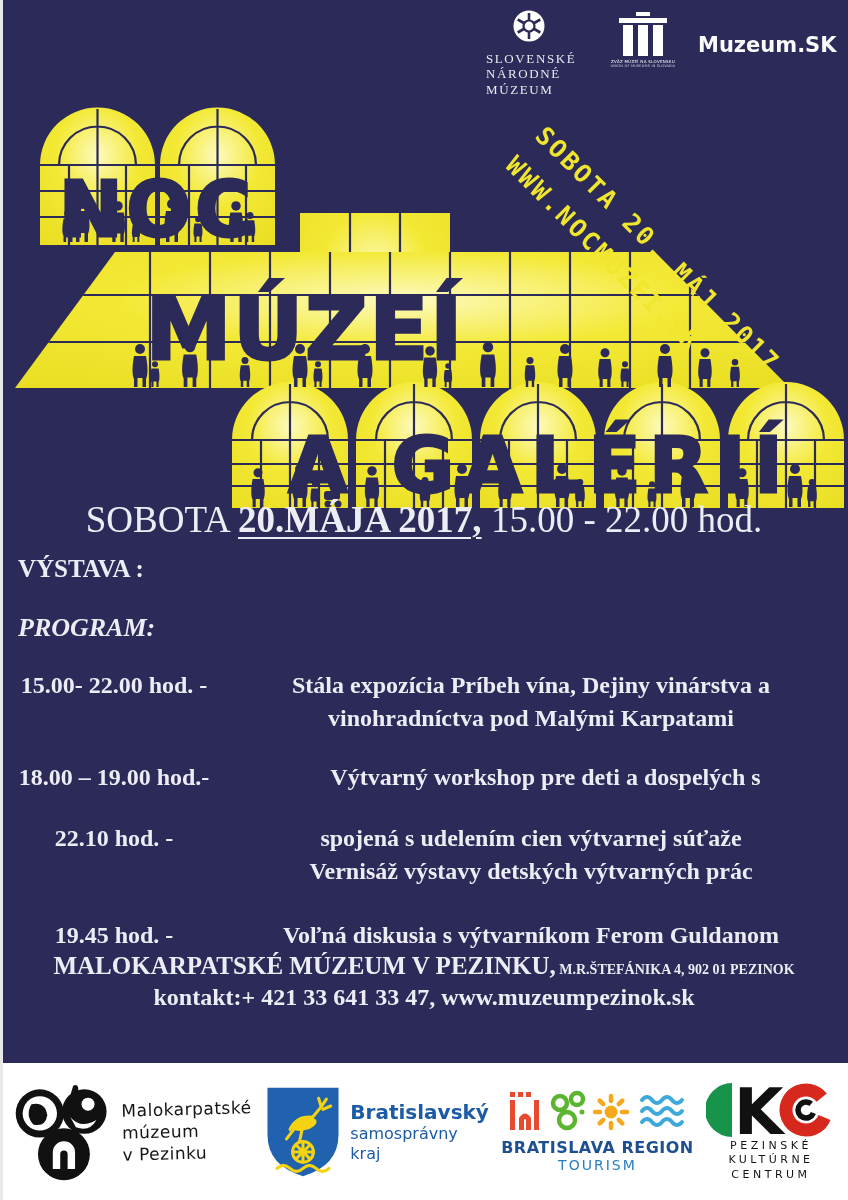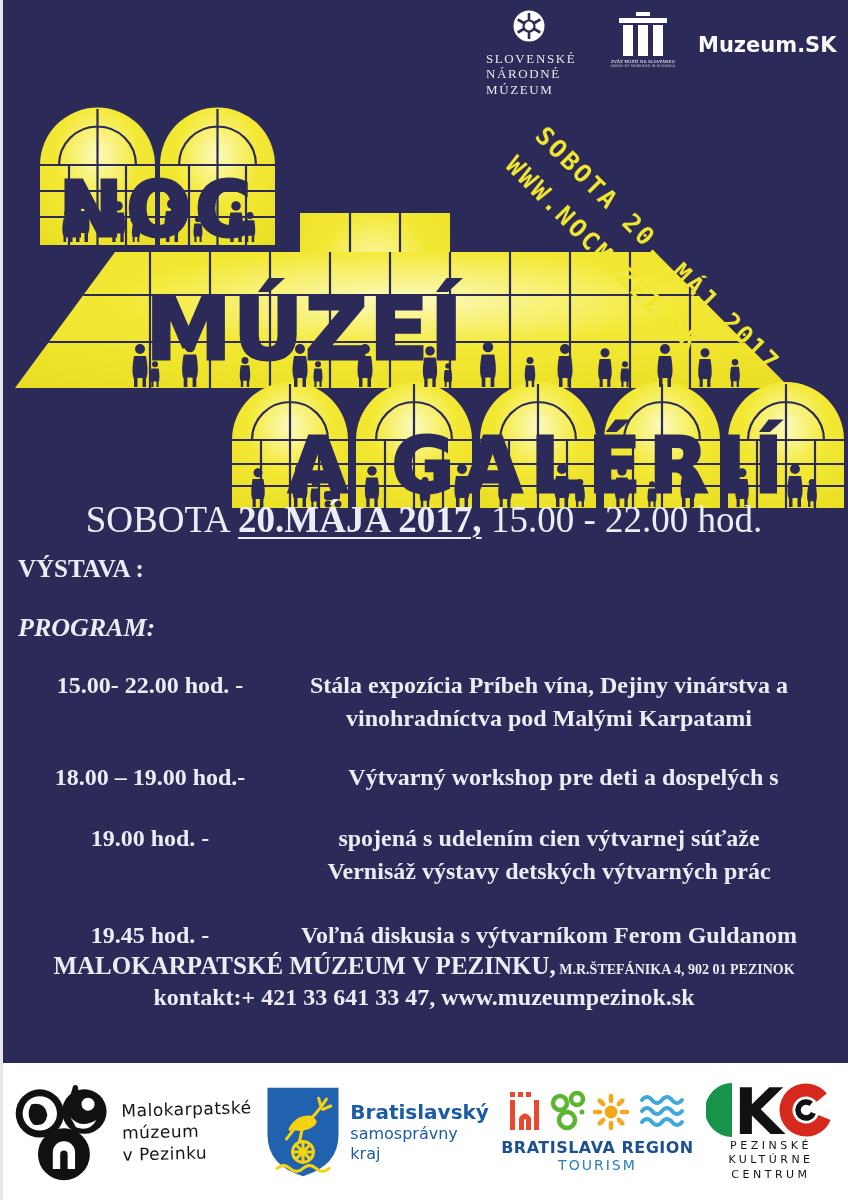--- a/index.html
+++ b/index.html
@@ -35,21 +35,21 @@
              font-size:25px;letter-spacing:2.5px;}
 
   
   .txt{position:absolute;left:0;top:498px;width:848px;color:#ecedf4;}
   .h1{text-align:center;font-size:37px;white-space:nowrap;}
   .h1 .bd{font-weight:bold;text-decoration:underline;text-decoration-thickness:2px;text-underline-offset:5px;}
   .vyst{display:flex;margin:14px 0 0 18px;font-weight:bold;font-size:25px;white-space:nowrap;}
   .vyst .vv{margin-left:52px;}
   .progh{margin:30px 0 0 18px;font-weight:bold;font-size:26px;font-style:italic;}
   .prow{display:flex;font-weight:bold;font-size:24px;line-height:1.38;}
-  .prow .pt{flex:none;width:228px;text-align:center;white-space:nowrap;padding-left:36px;}
+  .prow .pt{flex:none;width:228px;text-align:center;white-space:nowrap;}
   .prow .pd{flex:1;text-align:center;padding-right:14px;}
   .r1{margin-top:26px;} .r2{margin-top:26px;gap:29px;} .r3{margin-top:28px;} .r4{margin-top:30px;}
   .venue{text-align:center;white-space:nowrap;font-weight:bold;}
   .venue .vn{font-size:25px;} .venue .va{font-size:14px;}
   .venue .vc{font-size:24px;margin-top:4px;}
 
   
   .foot{position:absolute;left:0;top:1063px;width:848px;height:137px;background:#fff;
         display:flex;align-items:center;justify-content:space-between;padding:0 12px;box-sizing:border-box;
         font-family:"DejaVu Sans",sans-serif;}
@@ -233,21 +233,21 @@
         <div>vinohradníctva pod Malými Karpatami</div>
       </div>
     </div>
     <div class="prow r2">
       <div class="pt">18.00 – 19.00 hod.-</div>
       <div class="pd">
         <div>Výtvarný workshop pre deti a dospelých s</div>
       </div>
     </div>
     <div class="prow r3">
-      <div class="pt">19.00 hod. -</div>
+      <div class="pt">22.10 hod. -</div>
       <div class="pd">
         <div>spojená s udelením cien výtvarnej súťaže</div>
         <div>Vernisáž výstavy detských výtvarných prác</div>
       </div>
     </div>
     <div class="prow r4">
       <div class="pt">19.45 hod. -</div>
       <div class="pd">
         <div>Voľná diskusia s výtvarníkom Ferom Guldanom</div>
         <div></div>

